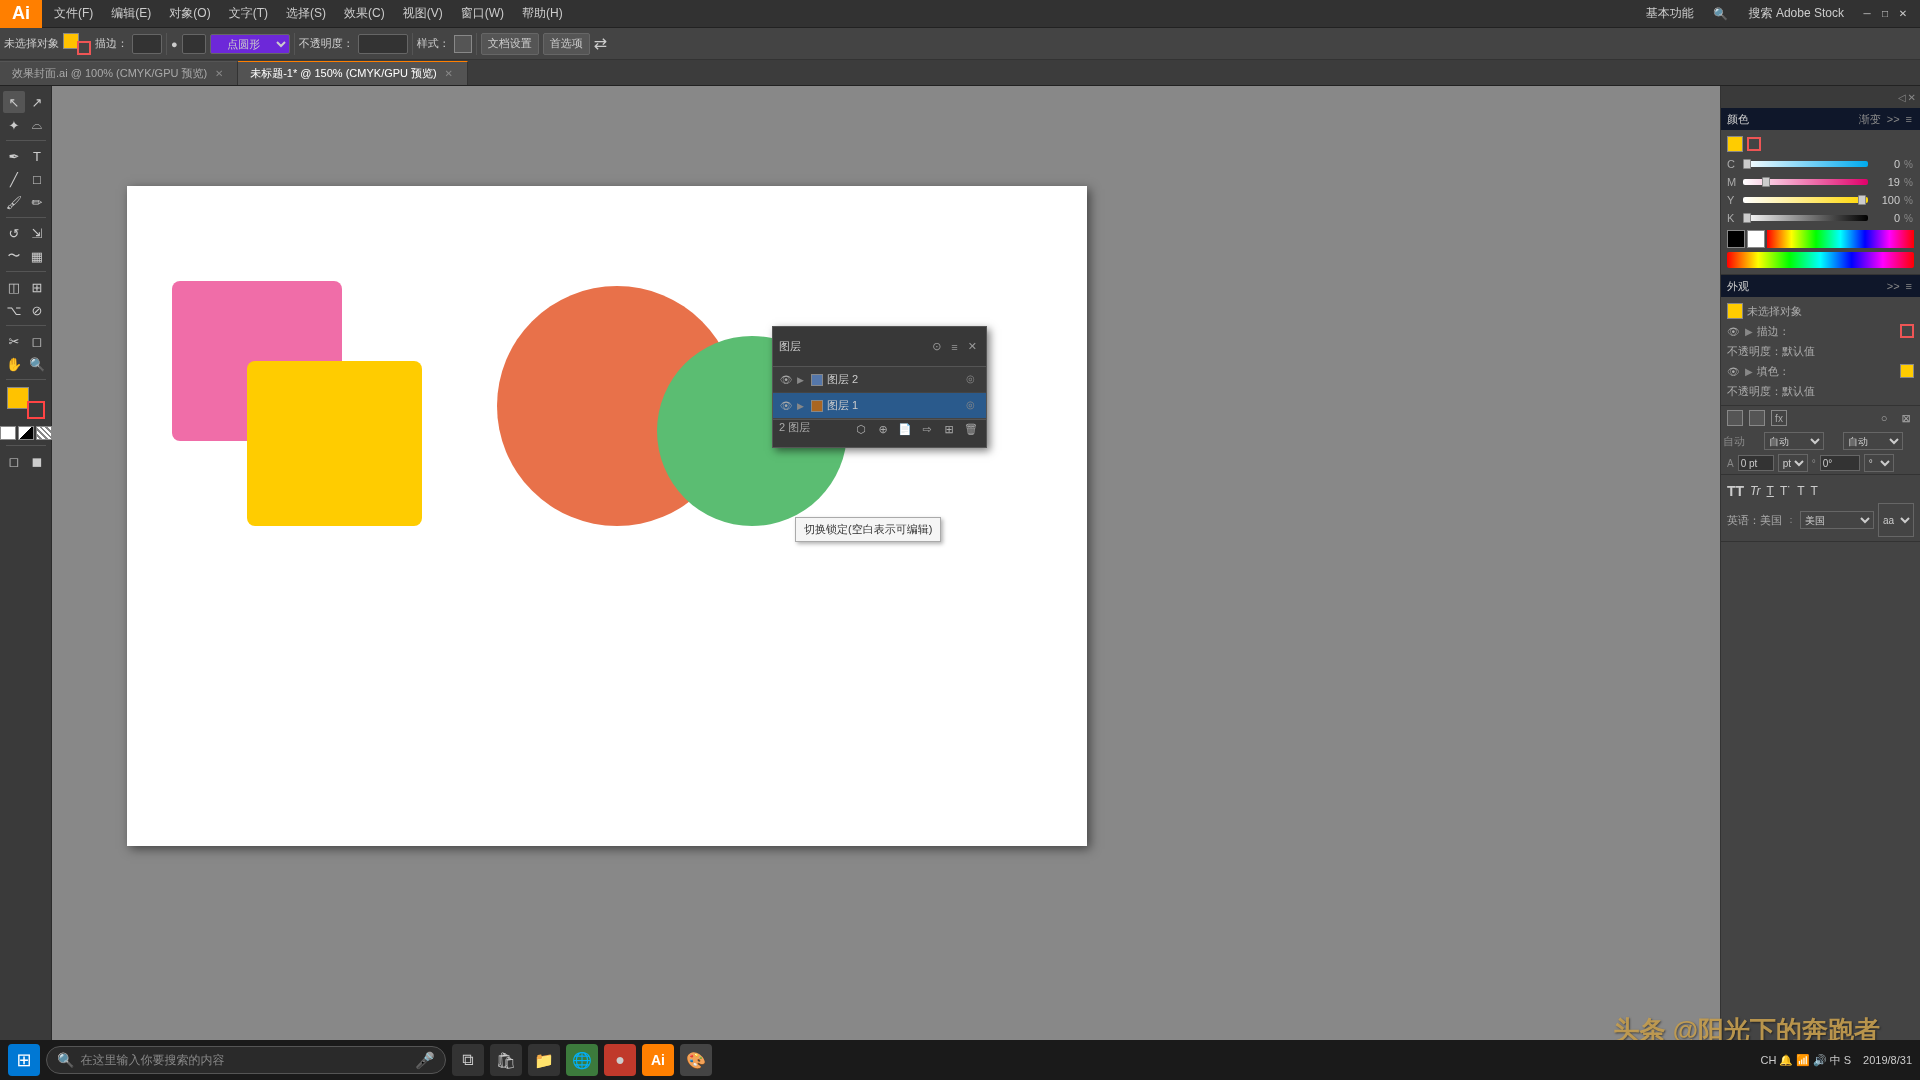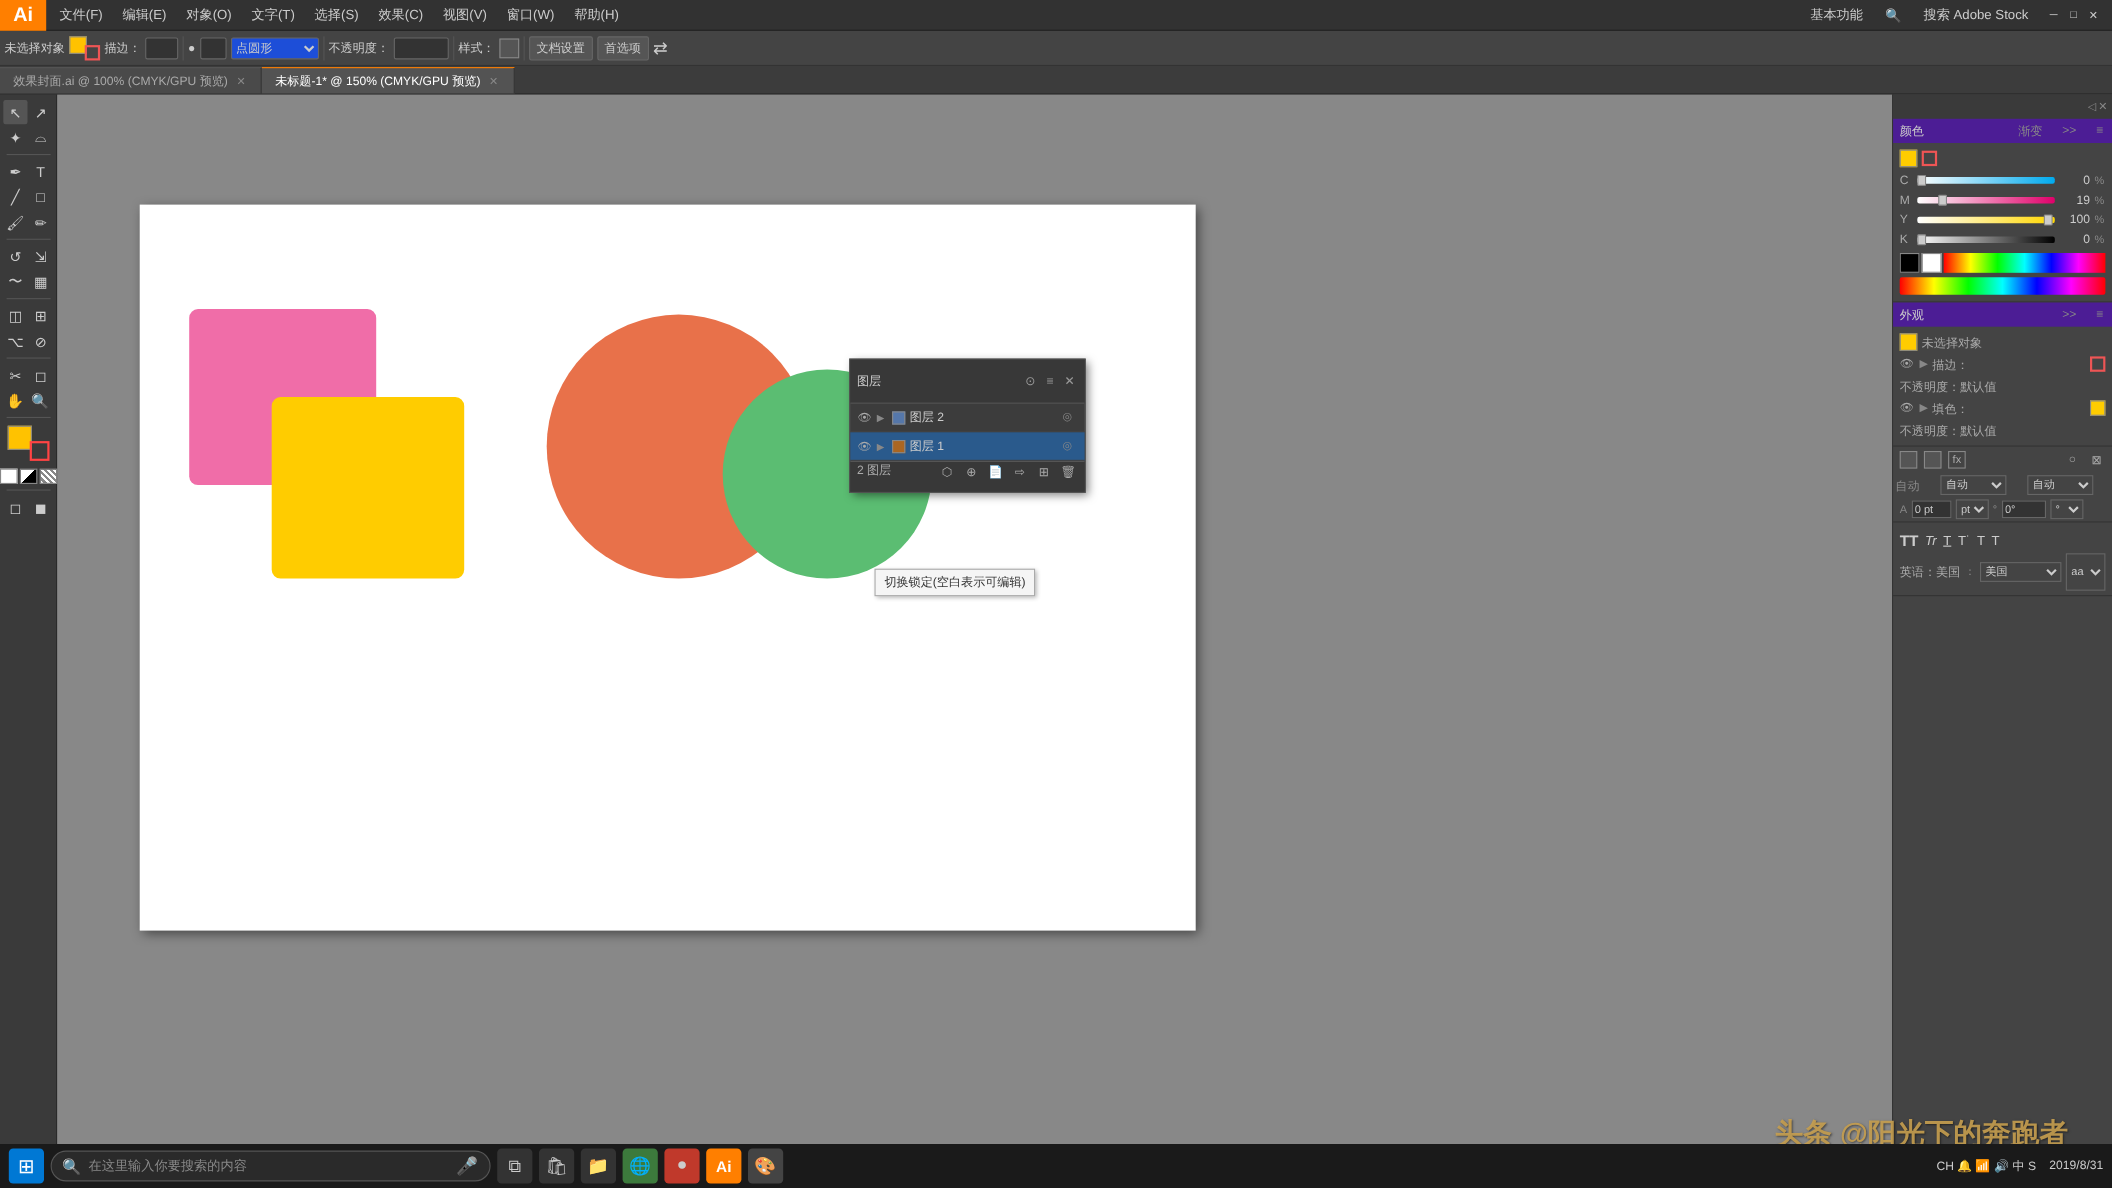--- a/index.html
+++ b/index.html
@@ -26,21 +26,21 @@
       width: 100%; height: 32px; background: #444; display: flex; align-items: center;
       padding: 0 4px; gap: 4px; border-bottom: 1px solid #333;
     }
     .tb-label { color: #ccc; font-size: 11px; white-space: nowrap; }
     .tb-color-pair { position: relative; width: 28px; height: 22px; flex-shrink: 0; }
     .tb-fill { width: 16px; height: 16px; background: #FFC200; border: 1px solid #888; position: absolute; top: 0; left: 0; }
     .tb-stroke { width: 14px; height: 14px; background: transparent; border: 2px solid #e55; position: absolute; bottom: 0; right: 0; }
     .tb-separator { width: 1px; height: 22px; background: #555; flex-shrink: 0; }
     .tb-input { height: 20px; background: #333; border: 1px solid #666; color: #ccc; font-size: 11px; padding: 0 3px; border-radius: 2px; }
     .tb-btn { height: 22px; padding: 0 6px; background: #555; border: 1px solid #666; color: #ccc; font-size: 11px; cursor: pointer; border-radius: 2px; white-space: nowrap; }
-    .tb-select { height: 20px; background: #1d4ed8; border: 1px solid #666; color: #ccc; font-size: 11px; border-radius: 2px; }
+    .tb-select { height: 20px; background: #6d28d9; border: 1px solid #666; color: #ccc; font-size: 11px; border-radius: 2px; text-align: center; }
     .tb-pct { width: 50px; }
     .tb-shape-sel { width: 80px; }
 
     
     #tabs-bar {
       width: 100%; height: 26px; background: #3c3c3c; display: flex; align-items: flex-end;
       border-bottom: 1px solid #222;
     }
     .tab {
       height: 24px; padding: 0 12px; display: flex; align-items: center; gap: 6px;
@@ -147,22 +147,22 @@
     .footer-btn { width: 18px; height: 18px; display: flex; align-items: center; justify-content: center; font-size: 11px; color: #aaa; cursor: pointer; }
 
     
     #right-panels {
       width: 200px; background: #444; border-left: 1px solid #333;
       display: flex; flex-direction: column; flex-shrink: 0;
     }
 
     .rpanel { border-bottom: 1px solid #333; }
     .rpanel-header {
-      height: 22px; background: #4c1d95; display: flex; align-items: center;
-      padding: 0 6px; gap: 14px; cursor: pointer;
+      height: 22px; background: #0f172a; display: flex; align-items: center;
+      padding: 0 6px; gap: 2px; cursor: pointer;
     }
     .rpanel-title { font-size: 11px; color: #ccc; flex: 1; }
     .rpanel-ctrl { font-size: 11px; color: #888; padding: 0 2px; }
 
     
     .color-panel-content { padding: 6px; }
     .cmyk-row { display: flex; align-items: center; gap: 4px; margin: 2px 0; height: 16px; }
     .cmyk-label { width: 12px; font-size: 11px; color: #aaa; }
     .cmyk-slider-track { flex: 1; height: 6px; border-radius: 2px; position: relative; }
     .cmyk-slider-thumb { width: 8px; height: 10px; background: #ccc; border: 1px solid #888; position: absolute; top: -2px; border-radius: 1px; }

